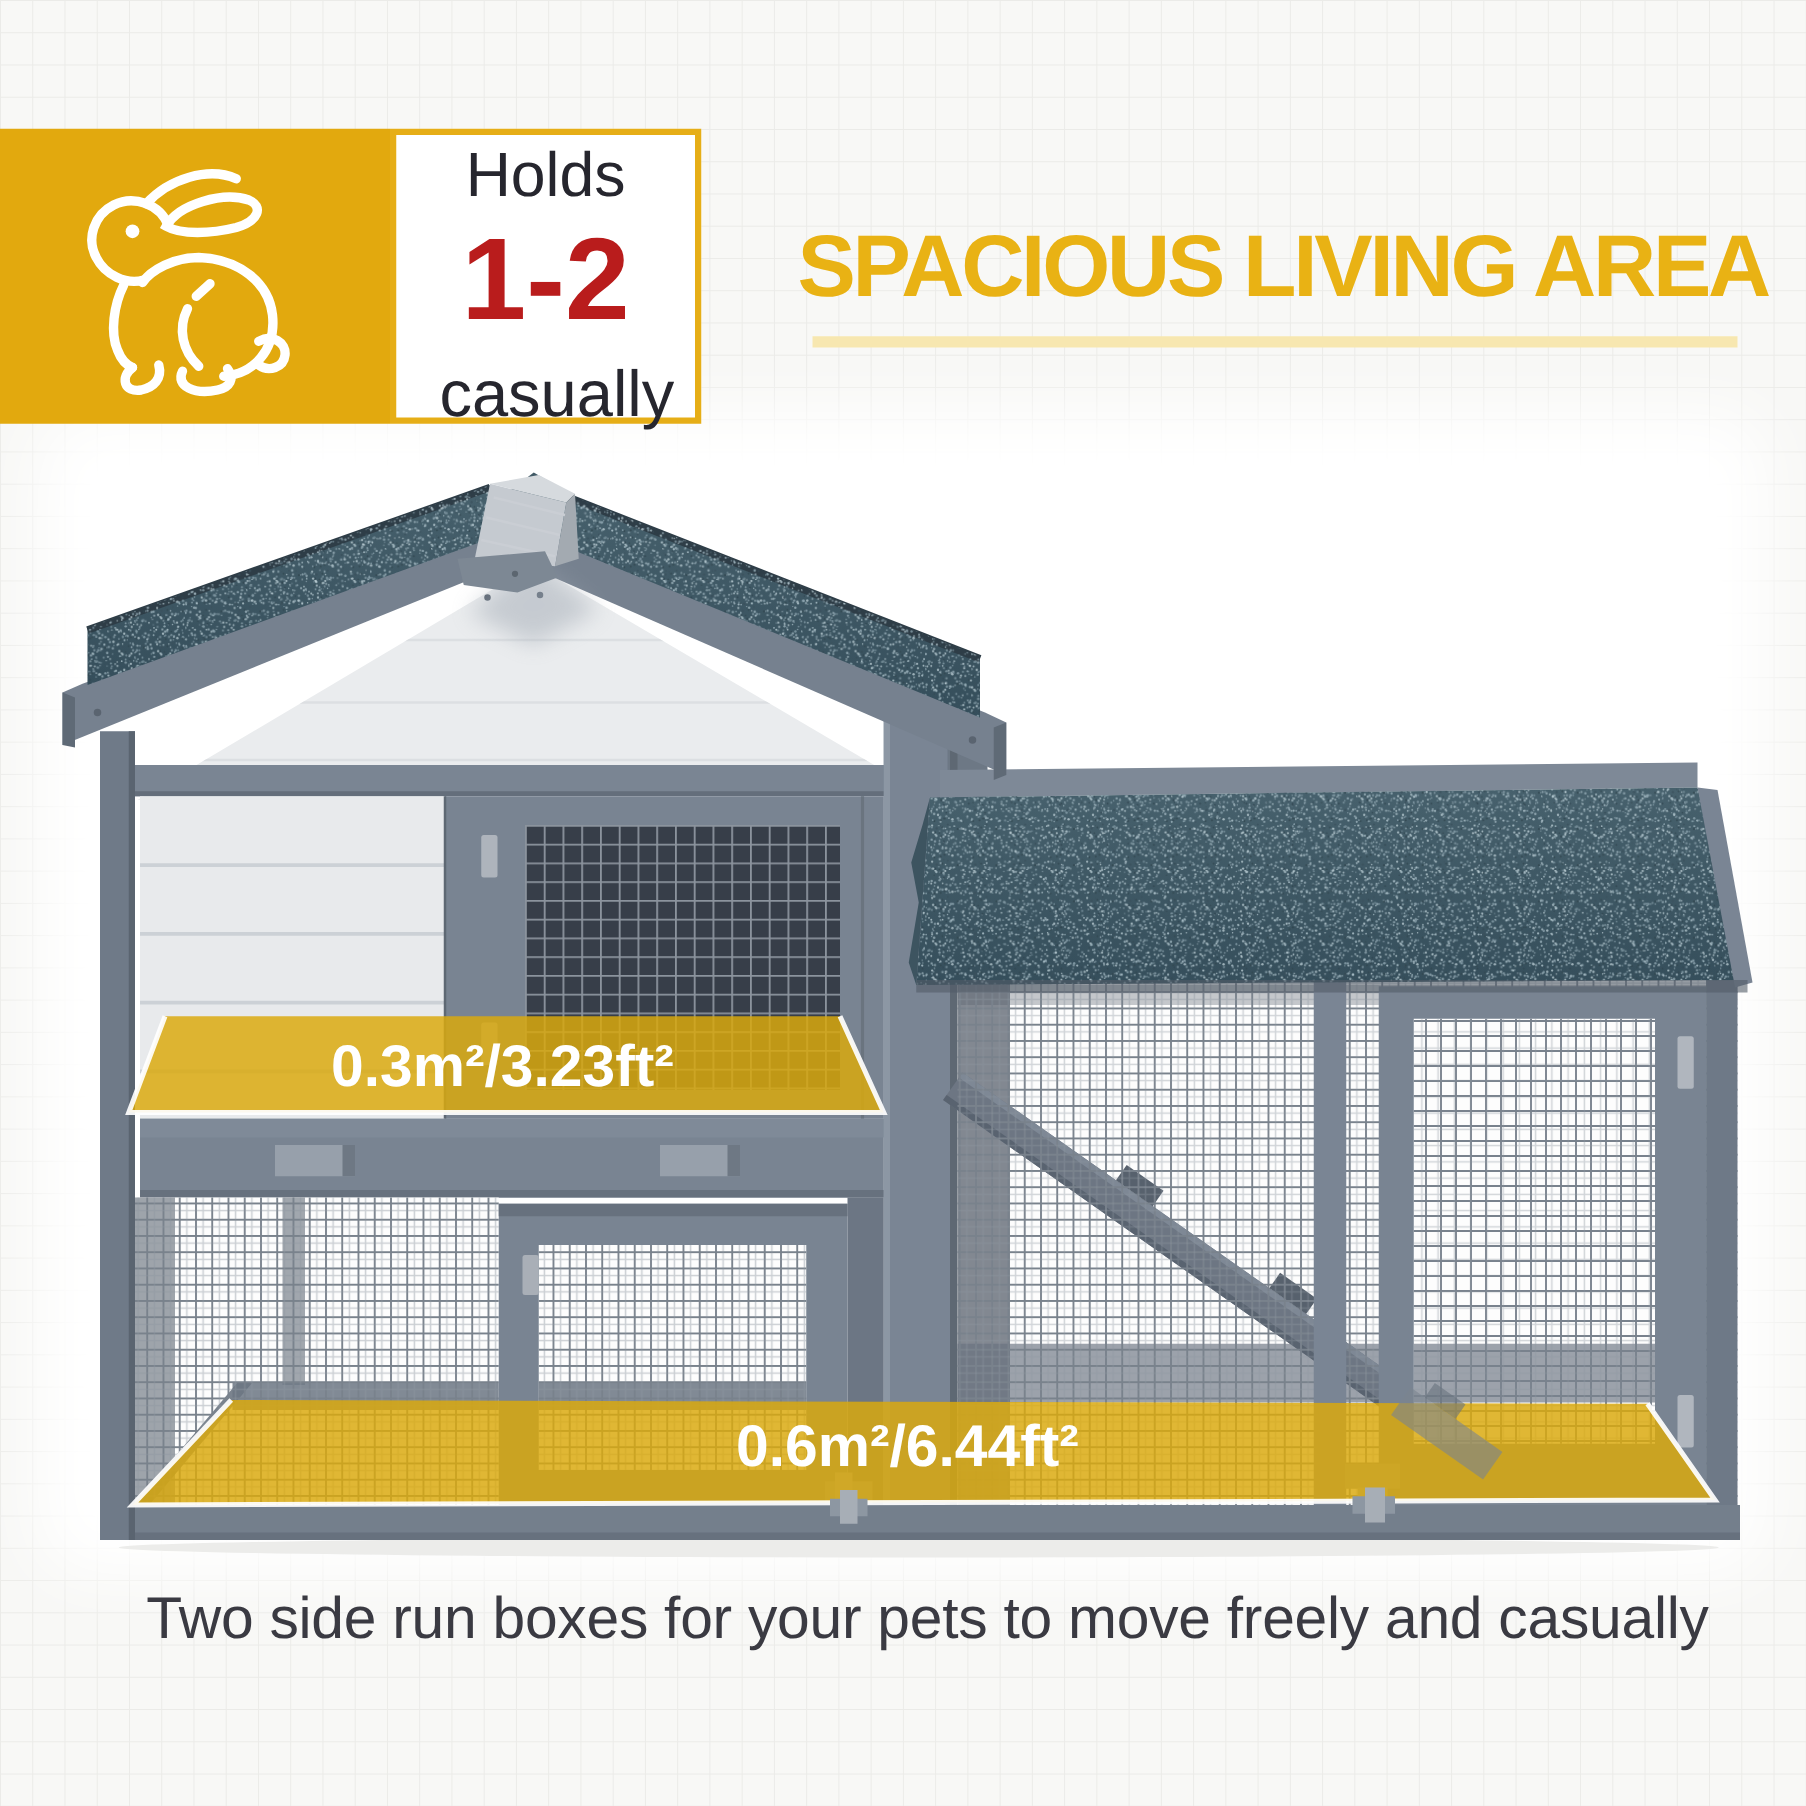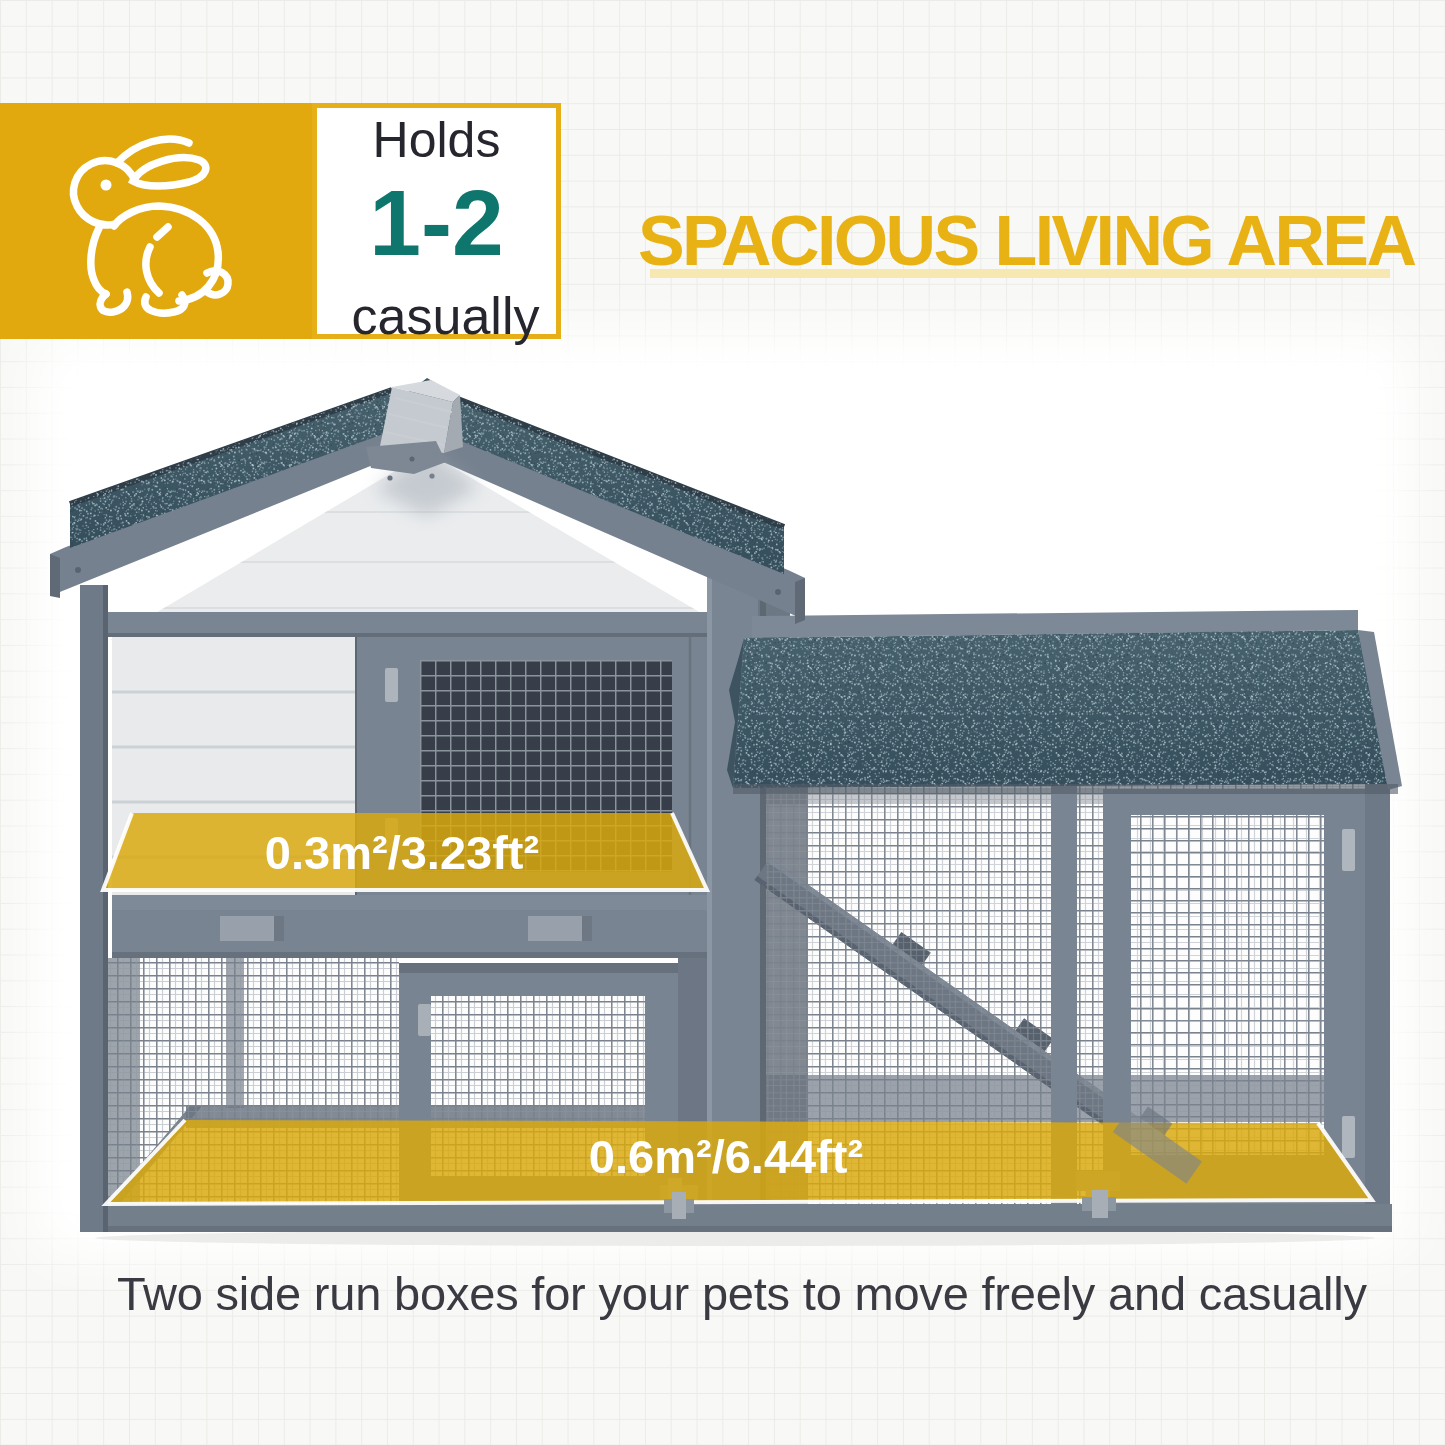--- a/index.html
+++ b/index.html
@@ -31,25 +31,25 @@
     <path d="M152,153 C163,147 174,154 173,164 C172,174 160,178 152,172"></path>
     <path d="M102,117 L113,107"></path>
   </g>
   <circle cx="51" cy="65" r="5.5" fill="#ffffff"></circle>
 </svg>
 
 <div class="abs" style="left:312px;top:103px;width:239px;height:226px;background:#ffffff;border:5px solid #e6ae17;"></div>
 
 <div class="abs" style="left:312px;top:111px;width:249px;text-align:center;font-size:50px;color:#26262e;">Holds</div>
 
-<div class="abs" style="left:312px;top:170px;width:249px;text-align:center;font-size:93px;font-weight:bold;color:#0f766e;">1-2</div>
+<div class="abs" style="left:312px;top:170px;width:249px;text-align:center;font-size:93px;font-weight:bold;color:#b91c1c;">1-2</div>
 
 <div class="abs" style="left:321px;top:286px;width:249px;text-align:center;font-size:52px;color:#26262e;">casually</div>
 
-<div class="abs" style="left:638px;top:173px;width:800px;font-size:70px;font-weight:bold;color:#e9b214;letter-spacing:-2.6px;white-space:nowrap;margin-top:28px;">SPACIOUS LIVING AREA</div>
+<div class="abs" style="left:638px;top:173px;width:800px;font-size:70px;font-weight:bold;color:#e9b214;letter-spacing:-2.6px;white-space:nowrap;">SPACIOUS LIVING AREA</div>
 
 <div class="abs" style="left:650px;top:269px;width:740px;height:9px;background:#f7e7b0;"></div>
 
 <svg class="abs" style="left:0;top:0;" width="1445" height="1445" viewBox="0 0 1445 1445">
 <defs>
   <pattern id="mw" width="13" height="13" patternUnits="userSpaceOnUse">
     <path d="M0 .8H13M.8 0V13" stroke="#79828c" stroke-width="1.5" fill="none"></path>
   </pattern>
   <pattern id="mw2" width="12" height="12" patternUnits="userSpaceOnUse">
     <path d="M0 .8H12M.8 0V12" stroke="#79828d" stroke-width="1.5" fill="none"></path>

